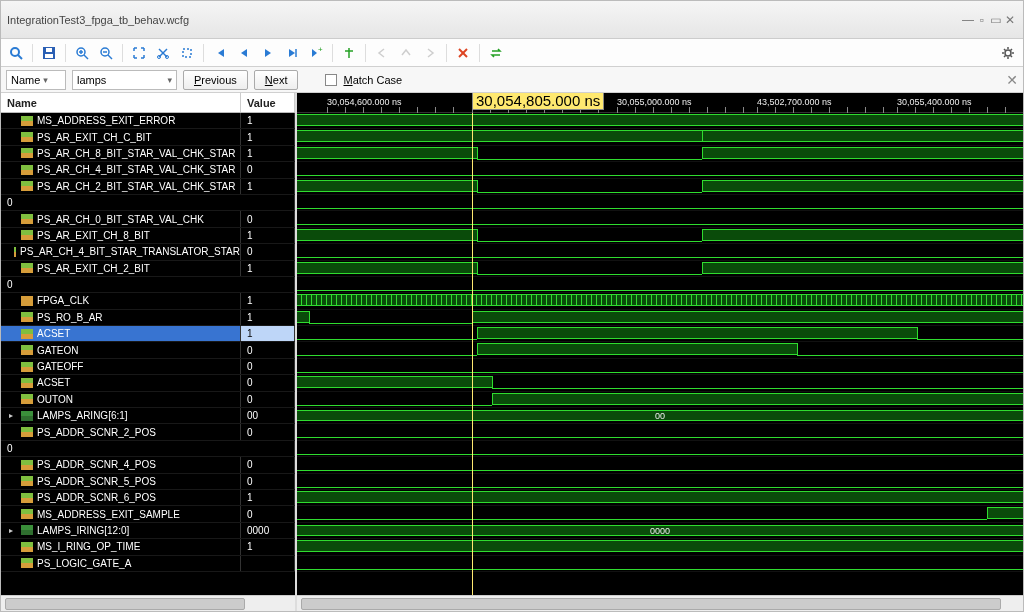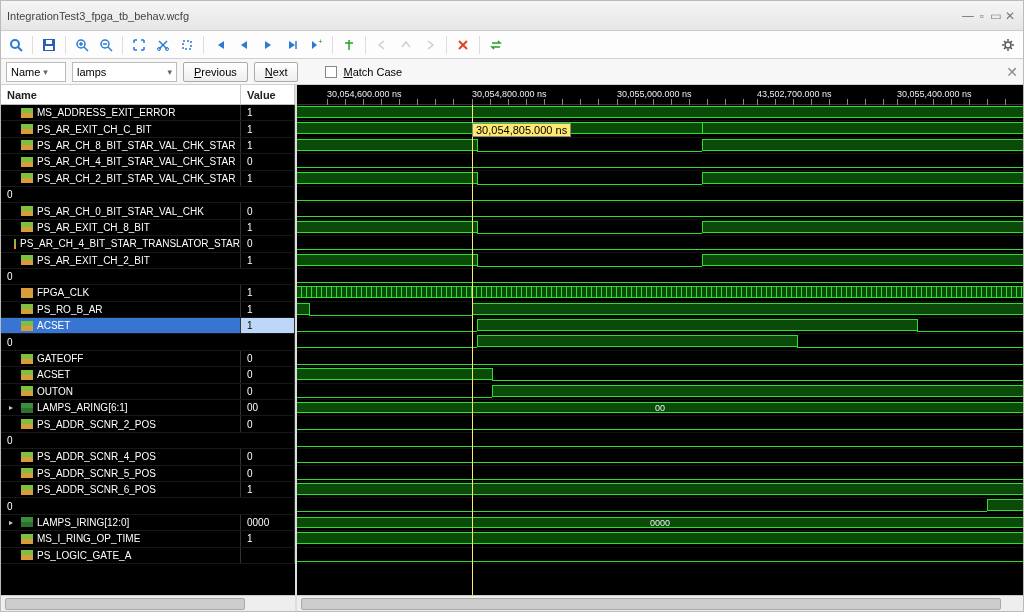--- a/index.html
+++ b/index.html
@@ -8,21 +8,21 @@
   font-size: 11px;
   background: #ececec;
   width: 1024px;
   height: 612px;
   overflow: hidden;
   display: flex;
   flex-direction: column;
   border: 1px solid #bbb;
 }
 .titlebar {
-  height: 30px;
+  height: 38px;
   background: linear-gradient(#f5f5f5, #e6e6e6);
   display: flex;
   align-items: center;
   padding: 0 6px;
   color: #444;
   font-size: 11px;
   border-bottom: 1px solid #ccc;
 }
 .titlebar .spacer { flex: 1; }
 .win-btn { width: 14px; text-align: center; color: #777; cursor: pointer; font-size: 12px; }
@@ -163,25 +163,24 @@
   position:relative;
   color:#ccc;
   font-size:9px;
 }
 .wave-ruler .marker {
   position:absolute;
   left:175px;
   top:-2px;
   background:#ffe970;
   color:#000;
-  font-size:11px;
+  font-size:15px;
   padding:0 3px;
   border:1px solid #888;
   z-index:3;
-  margin-top:40px;
 }
 .wave-ruler .tick-label {
   position:absolute;
   top:4px;
   font-size:9px;
   color:#eee;
   white-space:nowrap;
 }
 .wave-ruler .tick {
   position:absolute;
@@ -532,20 +531,25 @@
         </div>
         <div class="sig-row selected">
           <div class="sig-name">
             <span class="expand-arr"></span>
             <span class="sig-icon bit"></span>
             <span>ACSET</span>
           </div>
           <div class="sig-value">1</div>
         </div>
         <div class="sig-row">
+          <div class="sig-name">
+            <span class="expand-arr"></span>
+            <span class="sig-icon bit"></span>
+            <span>GATEON</span>
+          </div>
           <div class="sig-value">0</div>
         </div>
         <div class="sig-row">
           <div class="sig-name">
             <span class="expand-arr"></span>
             <span class="sig-icon bit"></span>
             <span>GATEOFF</span>
           </div>
           <div class="sig-value">0</div>
         </div>
@@ -602,20 +606,25 @@
         </div>
         <div class="sig-row">
           <div class="sig-name">
             <span class="expand-arr"></span>
             <span class="sig-icon bit"></span>
             <span>PS_ADDR_SCNR_6_POS</span>
           </div>
           <div class="sig-value">1</div>
         </div>
         <div class="sig-row">
+          <div class="sig-name">
+            <span class="expand-arr"></span>
+            <span class="sig-icon bit"></span>
+            <span>MS_ADDRESS_EXIT_SAMPLE</span>
+          </div>
           <div class="sig-value">0</div>
         </div>
         <div class="sig-row">
           <div class="sig-name">
             <span class="expand-arr">▸</span>
             <span class="sig-icon bus"></span>
             <span>LAMPS_IRING[12:0]</span>
           </div>
           <div class="sig-value">0000</div>
         </div>

